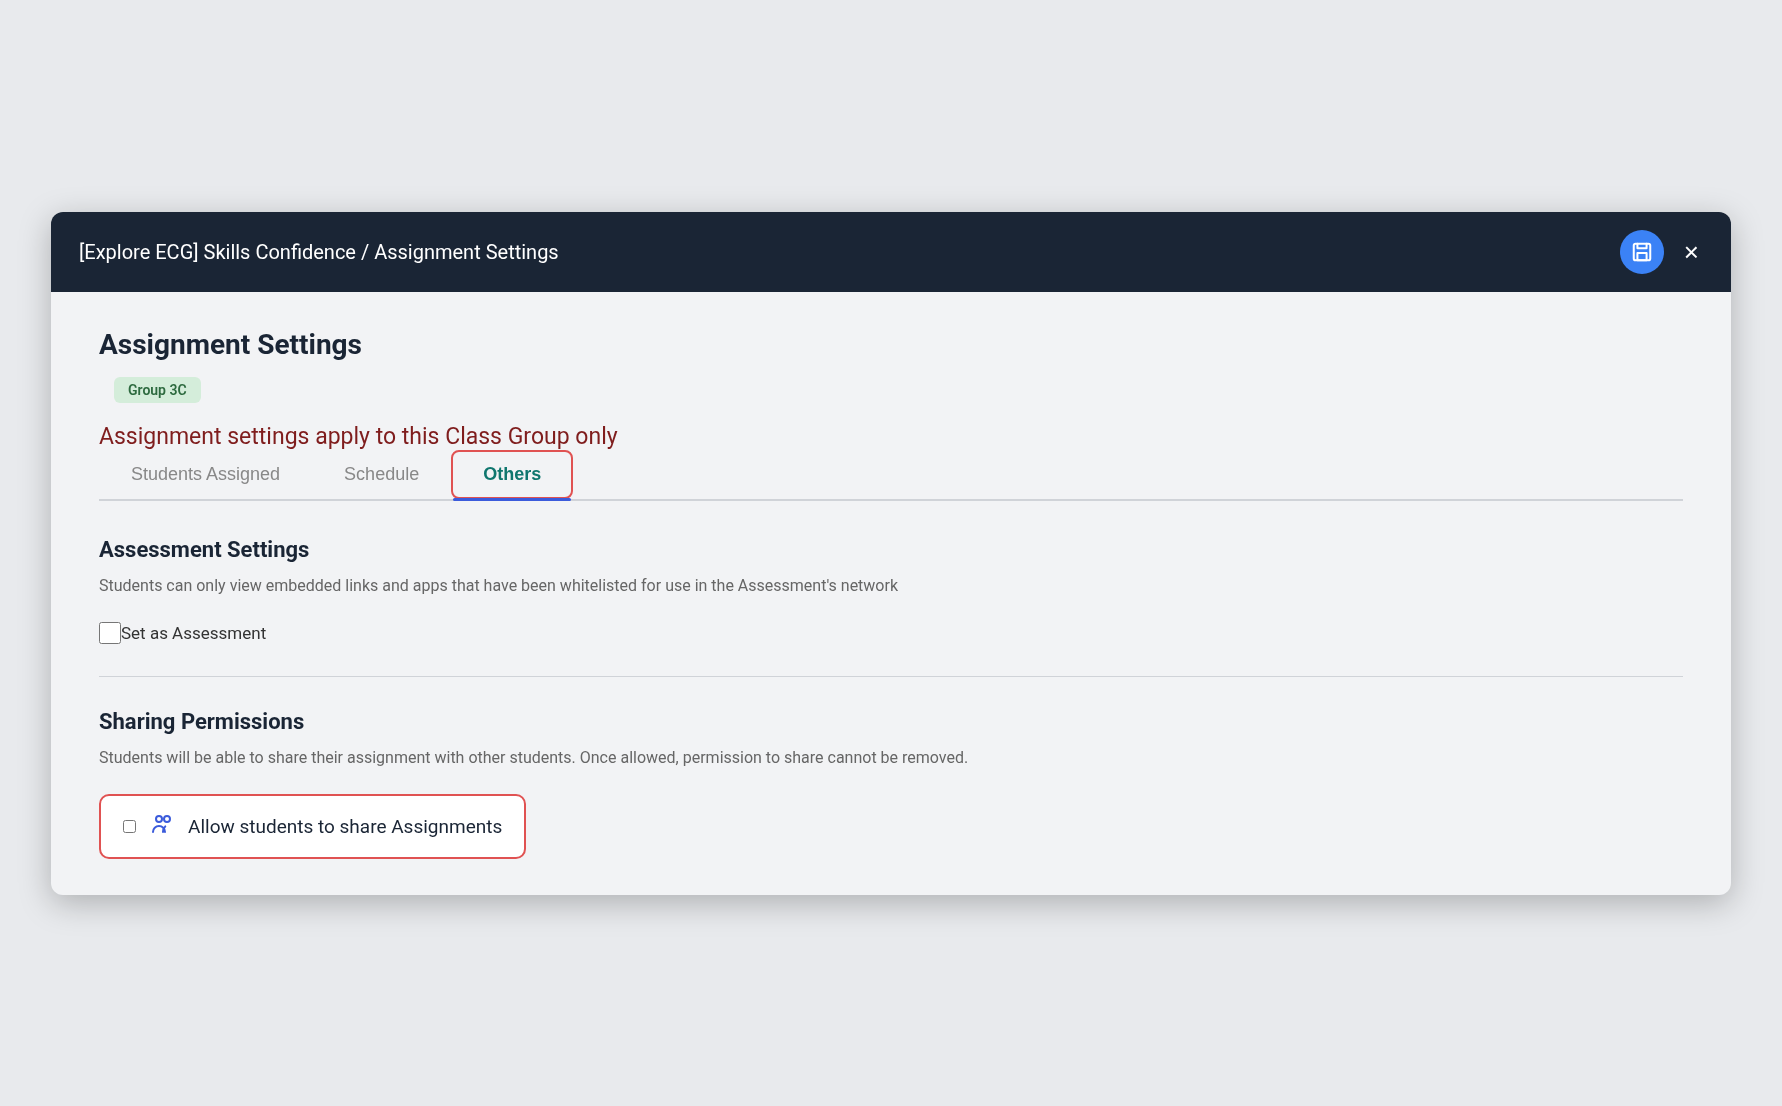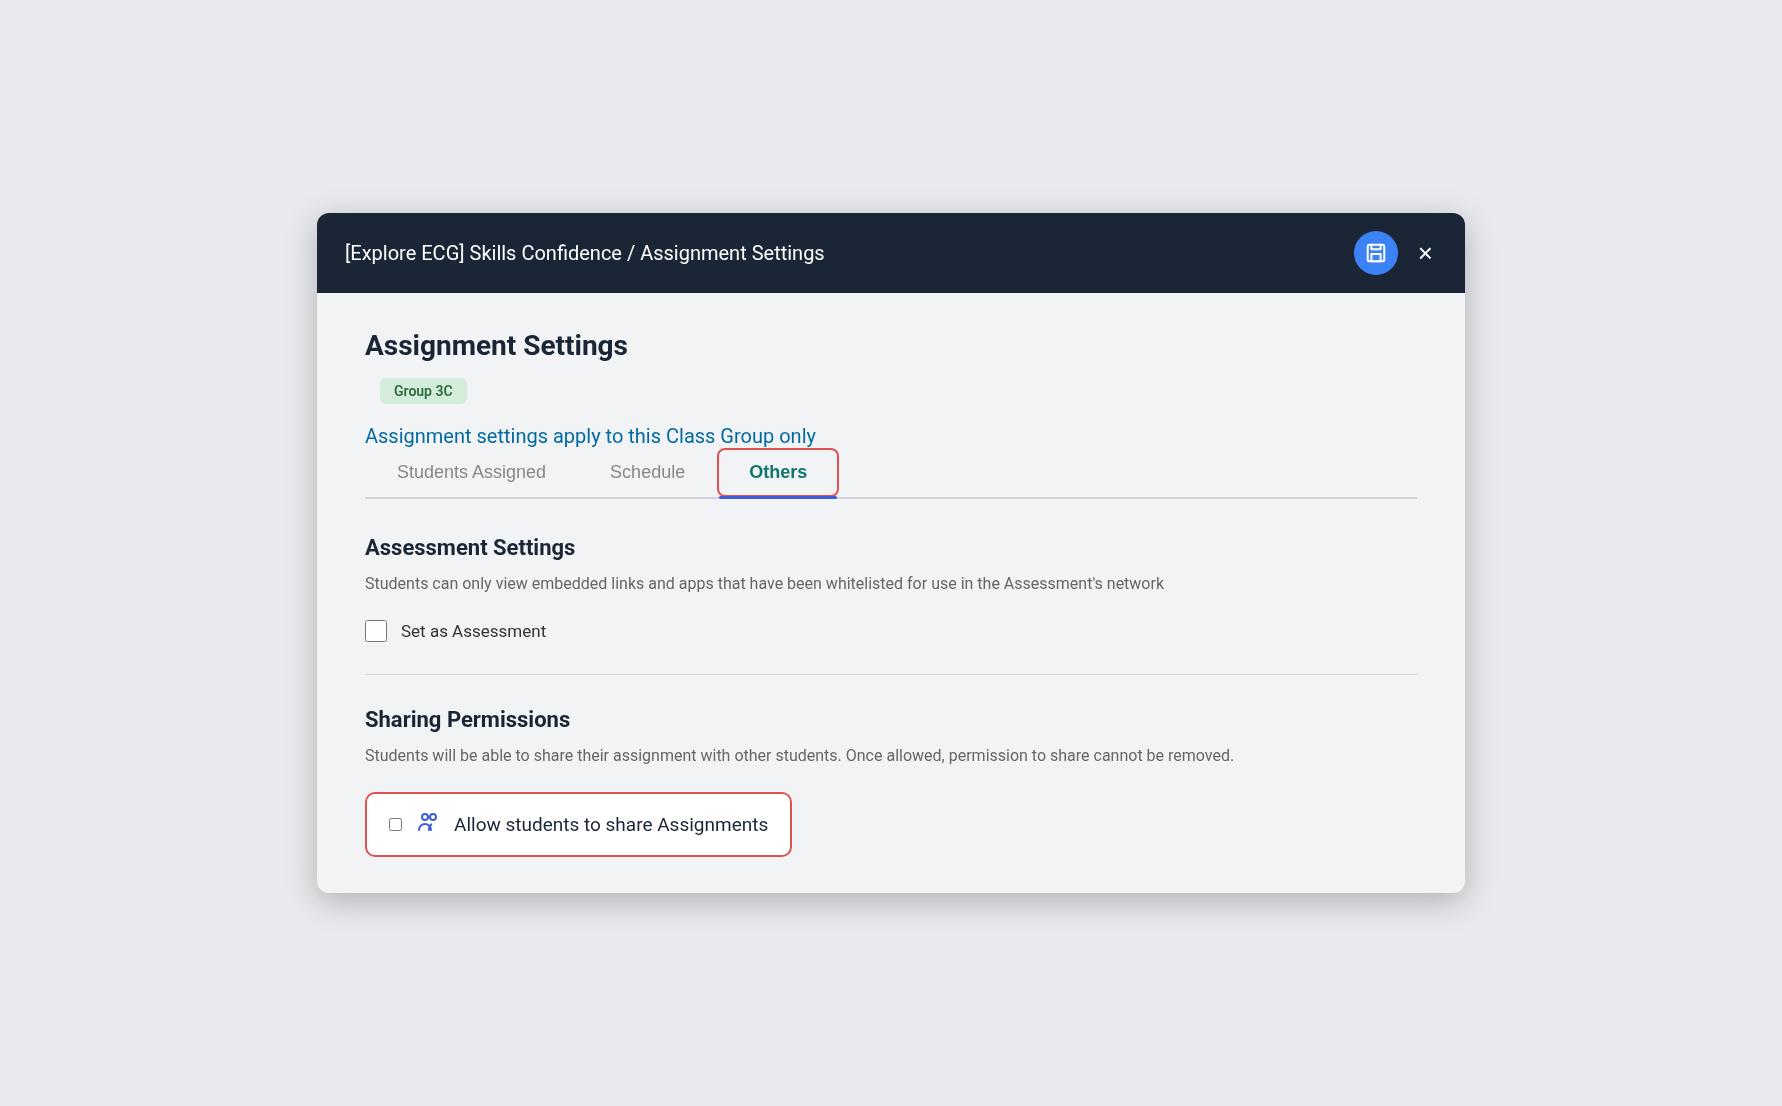--- a/index.html
+++ b/index.html
@@ -5,21 +5,21 @@
     * { box-sizing: border-box; margin: 0; padding: 0; }
     body {
       font-family: -apple-system, BlinkMacSystemFont, 'Segoe UI', Roboto, sans-serif;
       background: #e8eaed;
       display: flex;
       justify-content: center;
       align-items: center;
       min-height: 100vh;
     }
     .modal-container {
-      width: 1148px;
+      width: 1680px;
       background: #f2f3f5;
       border-radius: 12px;
       overflow: hidden;
       box-shadow: 0 8px 32px rgba(0,0,0,0.25);
     }
     .modal-header {
       background: #1a2535;
       padding: 18px 28px;
       display: flex;
       align-items: center;
@@ -71,22 +71,22 @@
       background: #d4edda;
       color: #2d6a3f;
       font-size: 14px;
       font-weight: 600;
       padding: 5px 14px;
       border-radius: 6px;
       margin-bottom: 20px;
       margin-left: 15px;
     }
     .subtitle {
-      font-size: 20px;
-      color: #0369a1;
+      font-size: 23px;
+      color: #7f1d1d;
     }
     .tabs {
       display: flex;
       border-bottom: 2px solid #d0d3d8;
       margin-bottom: 36px;
       gap: 0;
       align-items: flex-end;
     }
     .tab {
       padding: 14px 32px;
@@ -123,21 +123,21 @@
     }
     .section-desc {
       font-size: 16px;
       color: #666;
       margin-bottom: 24px;
       line-height: 1.5;
     }
     .checkbox-row {
       display: flex;
       align-items: center;
-      gap: 14px;
+      gap: 0;
       margin-bottom: 32px;
     }
     .checkbox-row input[type="checkbox"] {
       width: 22px;
       height: 22px;
       cursor: pointer;
       accent-color: #3b5bdb;
     }
     .checkbox-label {
       font-size: 17px;

